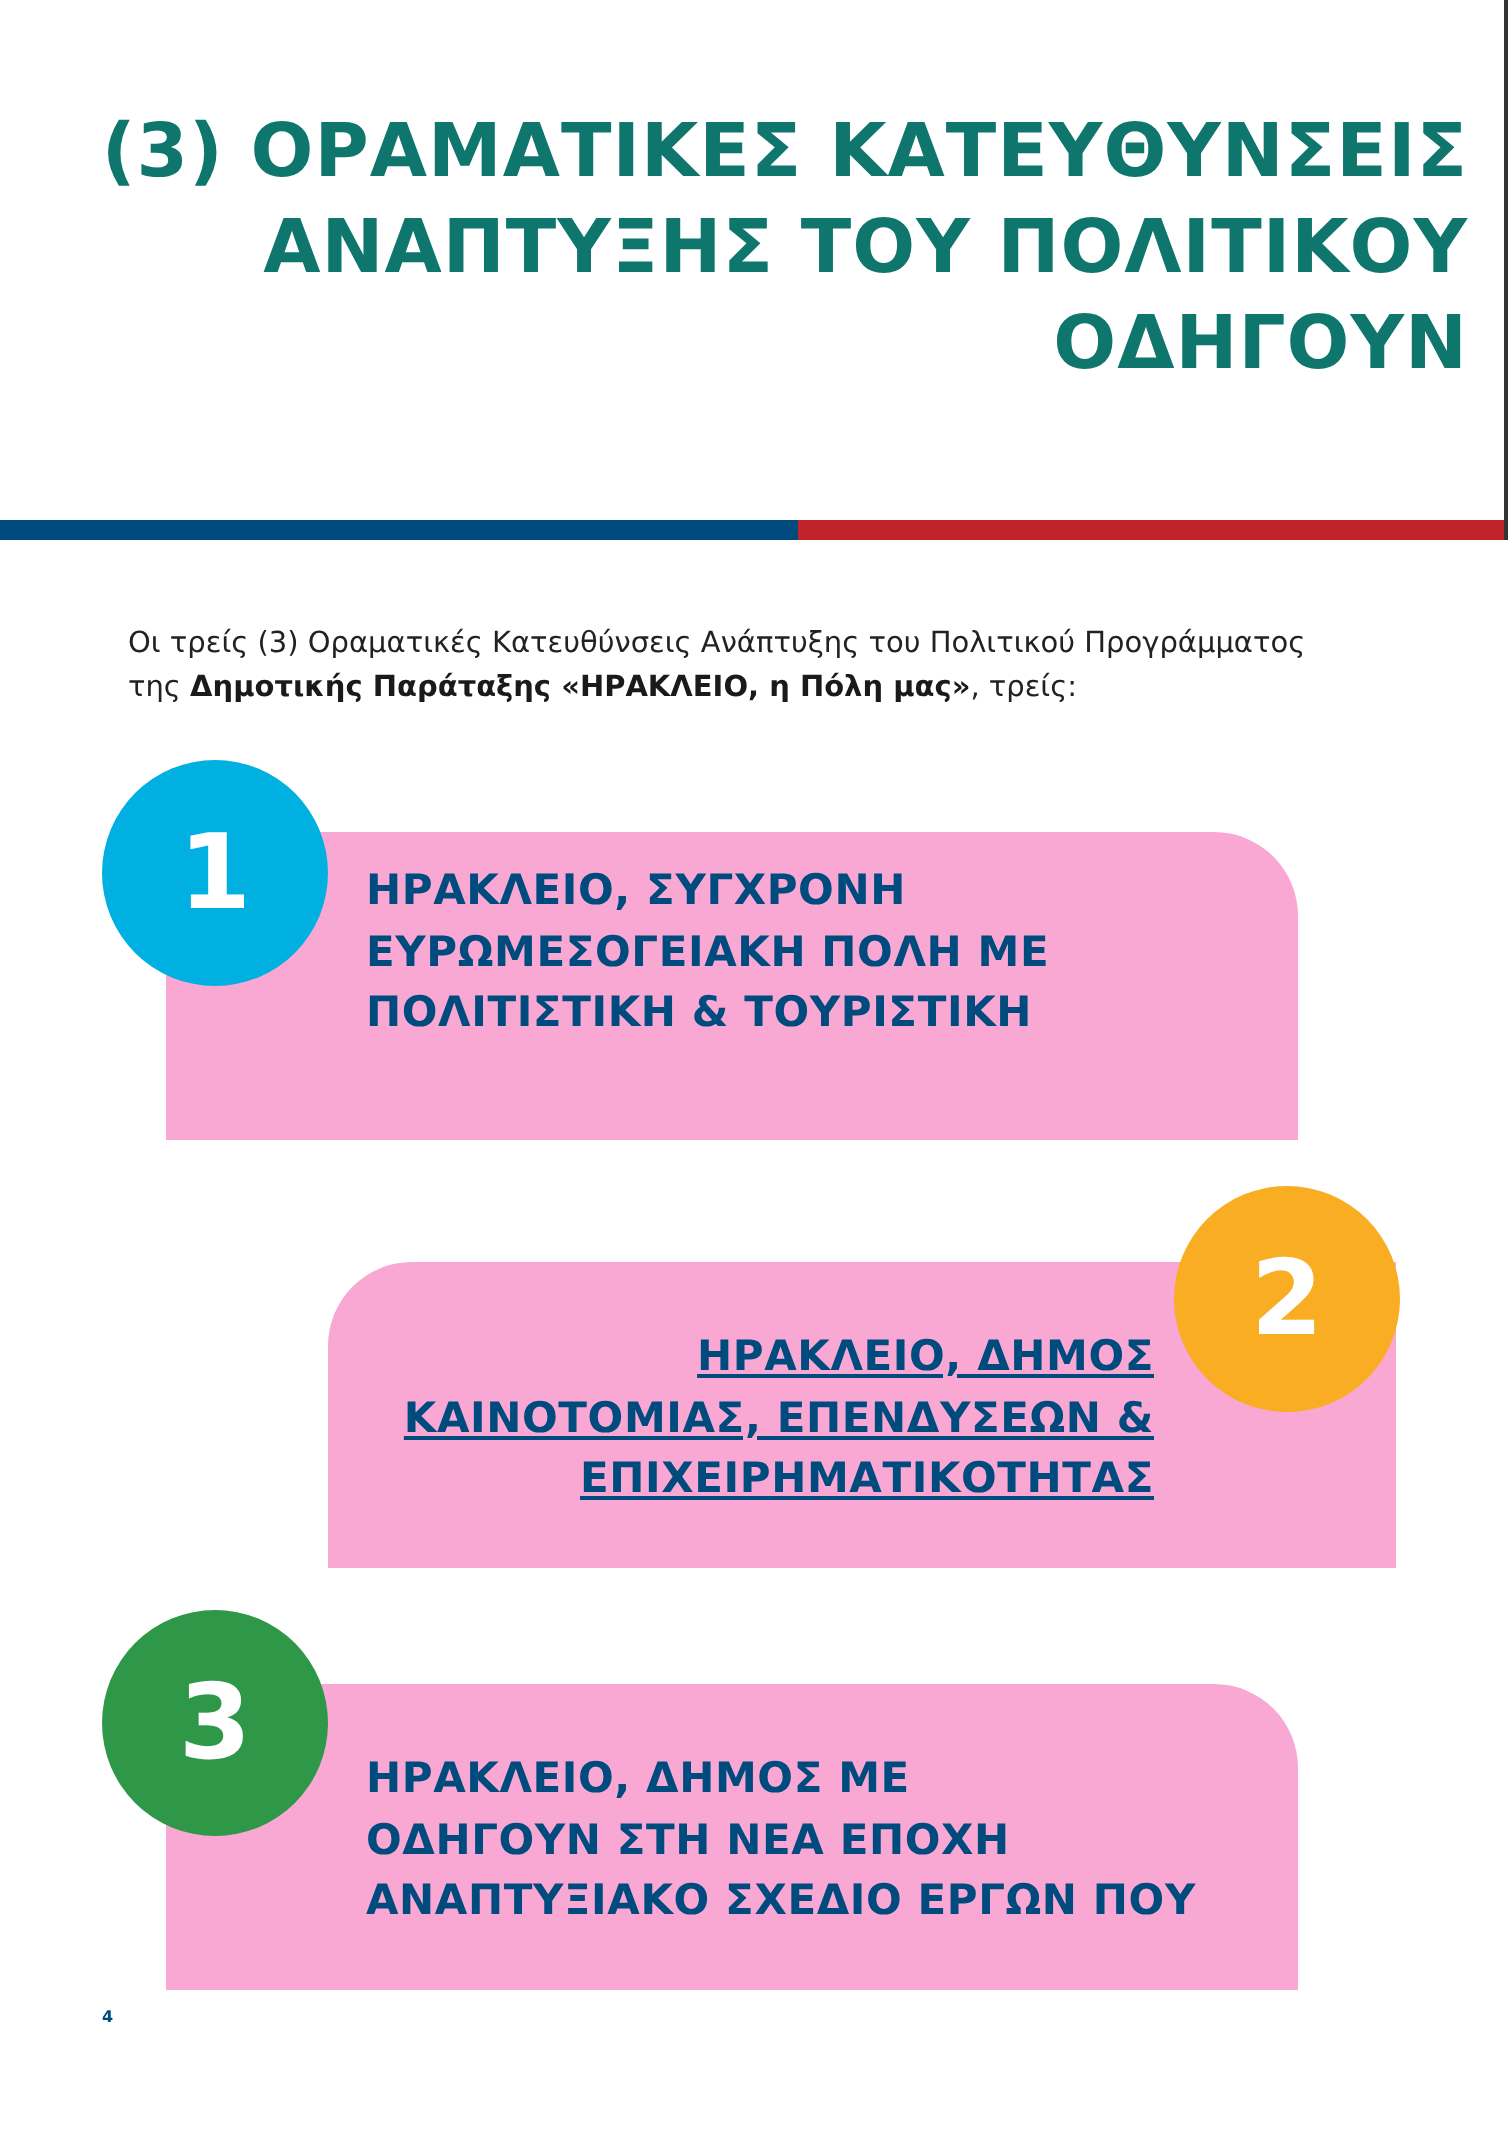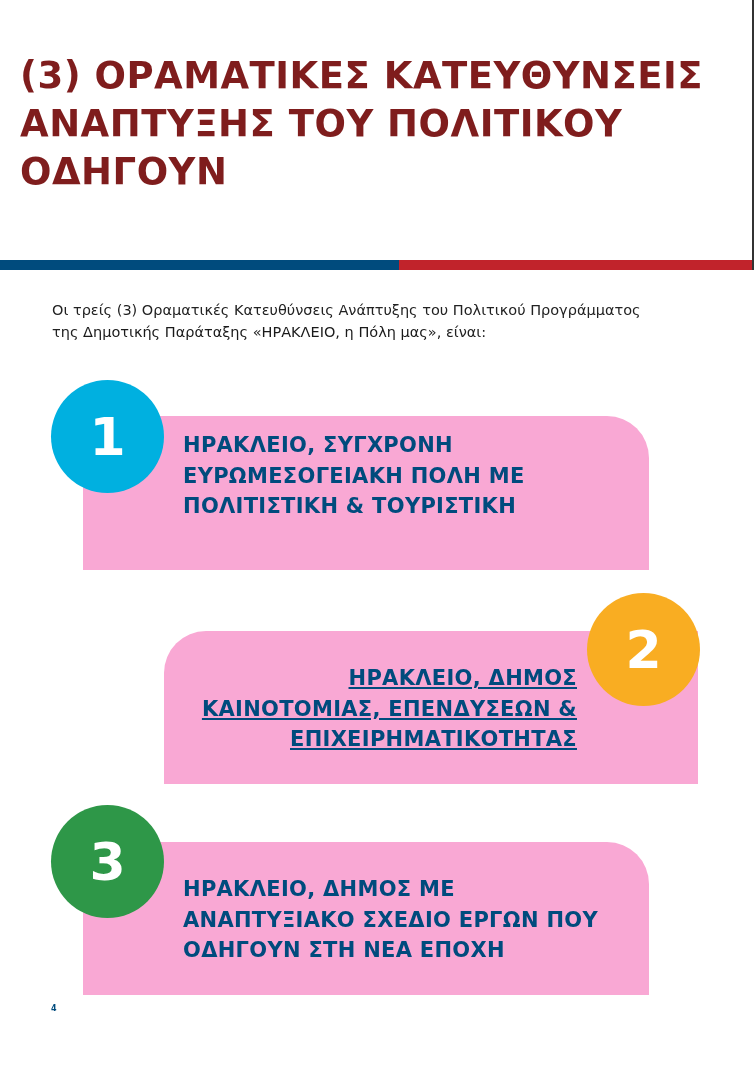--- a/index.html
+++ b/index.html
@@ -2,33 +2,33 @@
 <html><head>
 <meta charset="utf-8">
 <style>
   html, body { margin: 0; padding: 0; }
   body {
     width: 754px; height: 1065px; background: #ffffff; position: relative; overflow: hidden;
     font-family: "DejaVu Sans", "Liberation Sans", sans-serif;
   }
   .right-edge { position: absolute; right: 0; top: 0; width: 2px; height: 270px; background: #333333; }
   .title {
-    position: absolute; left: 20px; top: 52px; width: 714px; text-align: left;
-    color: #7f1d1d; font-weight: bold; font-size: 37px; line-height: 48px;
+    position: absolute; left: 20px; top: 52px; width: 714px; text-align: right;
+    color: #0f766e; font-weight: bold; font-size: 37px; line-height: 48px;
     letter-spacing: 0.5px;
   }
   .title span { display: block; }
   .divider { position: absolute; top: 260px; left: 0; width: 752px; height: 10px; display: flex; }
   .divider .blue { width: 399px; background: #004b7d; }
   .divider .red { flex: 1; background: #c1232b; }
   .intro {
     position: absolute; left: 52px; top: 299px; width: 650px; color: #222222;
     font-size: 14.5px; line-height: 22px;
   }
-  .intro b { font-weight: normal; color: #1a1a1a; }
+  .intro b { font-weight: bold; color: #1a1a1a; }
   .box {
     position: absolute; background: #f9a8d4;
   }
   .box1 { left: 83px; top: 416px; width: 566px; height: 154px; border-top-right-radius: 42px; }
   .box2 { left: 164px; top: 631px; width: 534px; height: 153px; border-top-left-radius: 42px; }
   .box3 { left: 83px; top: 842px; width: 566px; height: 153px; border-top-right-radius: 42px; text-decoration: underline; }
   .box-text {
     position: absolute; color: #004b7d; font-weight: bold; font-size: 21px; line-height: 30.5px;
     letter-spacing: 0.3px;
   }
@@ -54,23 +54,23 @@
   <span>(3) ΟΡΑΜΑΤΙΚΕΣ ΚΑΤΕΥΘΥΝΣΕΙΣ</span>
   <span>ΑΝΑΠΤΥΞΗΣ ΤΟΥ ΠΟΛΙΤΙΚΟΥ</span>
   <span>ΟΔΗΓΟΥΝ</span>
 </h1>
 
 <div class="divider">
   <div class="blue"></div>
   <div class="red"></div>
 </div>
 
-<p class="intro" style="margin:0;">
+<p class="intro" style="margin:12px;">
   <span>Οι τρείς (3) Οραματικές Κατευθύνσεις Ανάπτυξης του Πολιτικού Προγράμματος</span><br>
-  <span>της </span><b>Δημοτικής Παράταξης «ΗΡΑΚΛΕΙΟ, η Πόλη μας»</b><span>, είναι:</span>
+  <span>της </span><b>Δημοτικής Παράταξης «ΗΡΑΚΛΕΙΟ, η Πόλη μας»</b><span>, τρείς:</span>
 </p>
 
 <div class="box box1">
   <div class="box-text">
     <span>ΗΡΑΚΛΕΙΟ, ΣΥΓΧΡΟΝΗ</span>
     <span>ΕΥΡΩΜΕΣΟΓΕΙΑΚΗ ΠΟΛΗ ΜΕ</span>
     <span>ΠΟΛΙΤΙΣΤΙΚΗ &amp; ΤΟΥΡΙΣΤΙΚΗ</span>
   </div>
 </div>
 <div class="circle c1" style="background:#00b0e0;">1</div>
@@ -80,19 +80,19 @@
     <span>ΗΡΑΚΛΕΙΟ, ΔΗΜΟΣ</span>
     <span>ΚΑΙΝΟΤΟΜΙΑΣ, ΕΠΕΝΔΥΣΕΩΝ &amp;</span>
     <span>ΕΠΙΧΕΙΡΗΜΑΤΙΚΟΤΗΤΑΣ</span>
   </div>
 </div>
 <div class="circle c2" style="background:#f9ad22;">2</div>
 
 <div class="box box3">
   <div class="box-text">
     <span>ΗΡΑΚΛΕΙΟ, ΔΗΜΟΣ ΜΕ</span>
+    <span>ΟΔΗΓΟΥΝ ΣΤΗ ΝΕΑ ΕΠΟΧΗ</span>
     <span>ΑΝΑΠΤΥΞΙΑΚΟ ΣΧΕΔΙΟ ΕΡΓΩΝ ΠΟΥ</span>
-    <span>ΟΔΗΓΟΥΝ ΣΤΗ ΝΕΑ ΕΠΟΧΗ</span>
   </div>
 </div>
 <div class="circle c3" style="background:#2e9748;">3</div>
 
 <div class="pagenum">4</div>
 
 </body></html>

